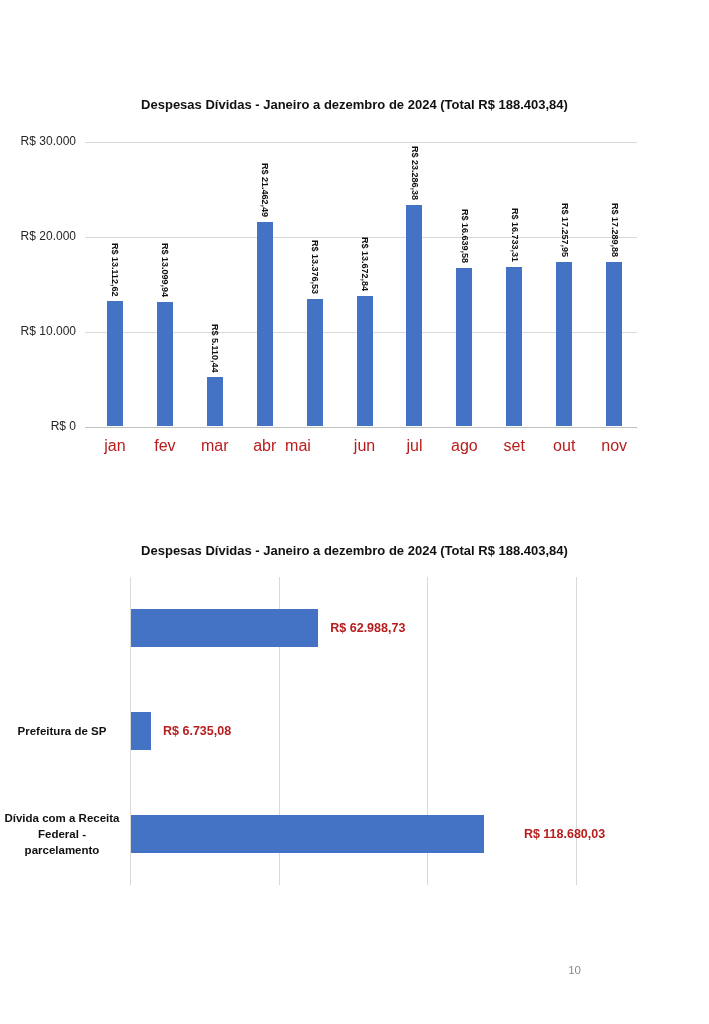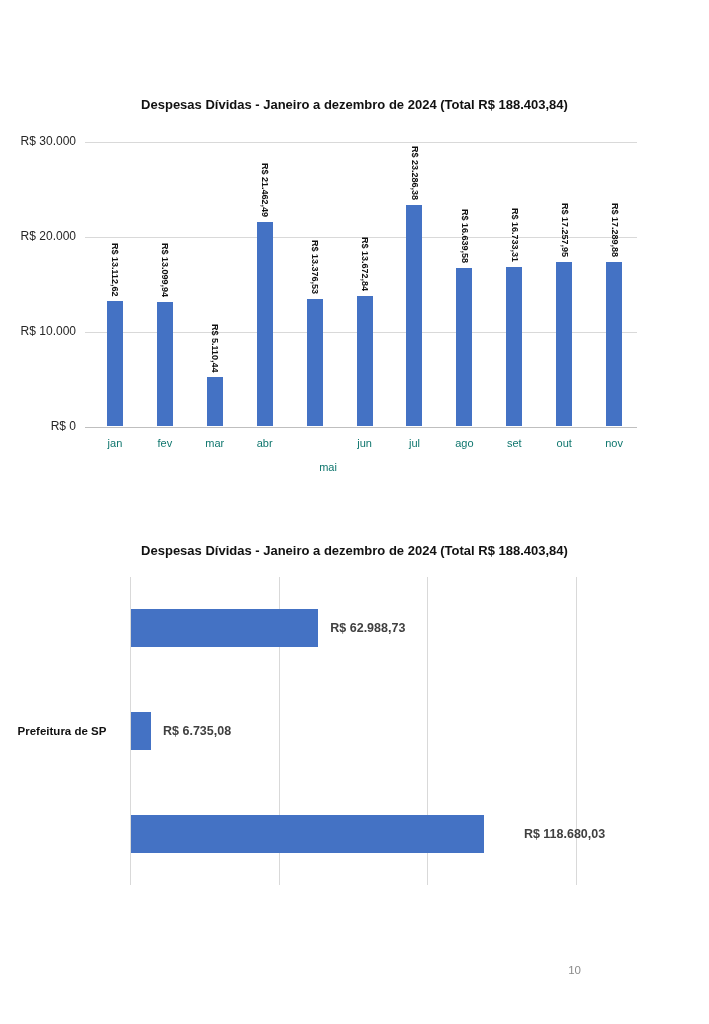--- a/index.html
+++ b/index.html
@@ -23,30 +23,30 @@
     font-size:12px;color:#262626;
   }
   .vbar{position:absolute;bottom:1px;width:16px;}
   .vbar-label{
     position:absolute;white-space:nowrap;
     writing-mode:vertical-rl;
     font-size:9px;font-weight:bold;color:#111;line-height:11px;
   }
   .month{
     position:absolute;top:295px;transform:translateX(-50%);
-    font-size:11px;color:#0f766e;white-space:nowrap;
+    font-size:16px;color:#b91c1c;white-space:nowrap;
   }
 
   
   .bar-chart{position:absolute;left:130px;top:577px;width:446px;height:308px;}
   .vgrid{position:absolute;top:0;width:1px;height:100%;background:#d9d9d9;}
   .hbar{position:absolute;left:1px;height:38px;}
   .hbar-value{
     position:absolute;transform:translateY(-50%);white-space:nowrap;
-    font-size:12.5px;font-weight:bold;color:#404040;
+    font-size:12.5px;font-weight:bold;color:#b91c1c;
   }
   .cat-label{
     position:absolute;right:calc(100% + 8px);width:120px;
     transform:translateY(-50%);text-align:center;
     font-size:11.5px;font-weight:bold;color:#111;line-height:1.4;
     white-space:pre-line;
   }
 
   .page-number{
     position:absolute;right:56px;top:964px;
@@ -75,21 +75,21 @@
       <div class="vbar-label" style="left: 74.375px; bottom: 130.449px;">R$ 13.099,94</div>
       <div class="month" style="left: 79.875px;">fev</div>
       <div class="vbar" style="left: 121.792px; height: 48.5492px; background: rgb(68, 114, 196);"></div>
       <div class="vbar-label" style="left: 124.292px; bottom: 54.5492px;">R$ 5.110,44</div>
       <div class="month" style="left: 129.792px;">mar</div>
       <div class="vbar" style="left: 171.708px; height: 203.894px; background: rgb(68, 114, 196);"></div>
       <div class="vbar-label" style="left: 174.208px; bottom: 209.894px;">R$ 21.462,49</div>
       <div class="month" style="left: 179.708px;">abr</div>
       <div class="vbar" style="left: 221.625px; height: 127.077px; background: rgb(68, 114, 196);"></div>
       <div class="vbar-label" style="left: 224.125px; bottom: 133.077px;">R$ 13.376,53</div>
-      <div class="month" style="left: 243px; margin-top: 24px;">mai</div>
+      <div class="month" style="left: 213px;">mai</div>
       <div class="vbar" style="left: 271.542px; height: 129.892px; background: rgb(68, 114, 196);"></div>
       <div class="vbar-label" style="left: 274.042px; bottom: 135.892px;">R$ 13.672,84</div>
       <div class="month" style="left: 279.542px;">jun</div>
       <div class="vbar" style="left: 321.458px; height: 221.221px; background: rgb(68, 114, 196);"></div>
       <div class="vbar-label" style="left: 323.958px; bottom: 227.221px;">R$ 23.286,38</div>
       <div class="month" style="left: 329.458px;">jul</div>
       <div class="vbar" style="left: 371.375px; height: 158.076px; background: rgb(68, 114, 196);"></div>
       <div class="vbar-label" style="left: 373.875px; bottom: 164.076px;">R$ 16.639,58</div>
       <div class="month" style="left: 379.375px;">ago</div>
       <div class="vbar" style="left: 421.292px; height: 158.966px; background: rgb(68, 114, 196);"></div>
@@ -113,16 +113,19 @@
       <div class="vgrid" style="left: 148.667px;"></div>
       <div class="vgrid" style="left: 297.333px;"></div>
       <div class="vgrid" style="left: 446px;"></div>
       <div class="hbar" style="top: 32.3333px; width: 187.286px; background: rgb(68, 114, 196);"></div>
       <div class="hbar-value" style="left: 200.286px; top: 51.3333px;">R$ 62.988,73</div>
       <div class="hbar" style="top: 135px; width: 20.0256px; background: rgb(68, 114, 196);"></div>
       <div class="hbar-value" style="left: 33.0256px; top: 154px;">R$ 6.735,08</div>
       <div class="cat-label" style="top: 154px;">Prefeitura de SP</div>
       <div class="hbar" style="top: 237.667px; width: 352.875px; background: rgb(68, 114, 196);"></div>
       <div class="hbar-value" style="left: 365.875px; top: 256.667px; padding-left: 28px;">R$ 118.680,03</div>
+      <div class="cat-label" style="top: 256.667px;">Dívida com a Receita
+Federal -
+parcelamento</div>
     </div>
 
   <div class="page-number">10</div>
 </div>
 
 </body></html>

